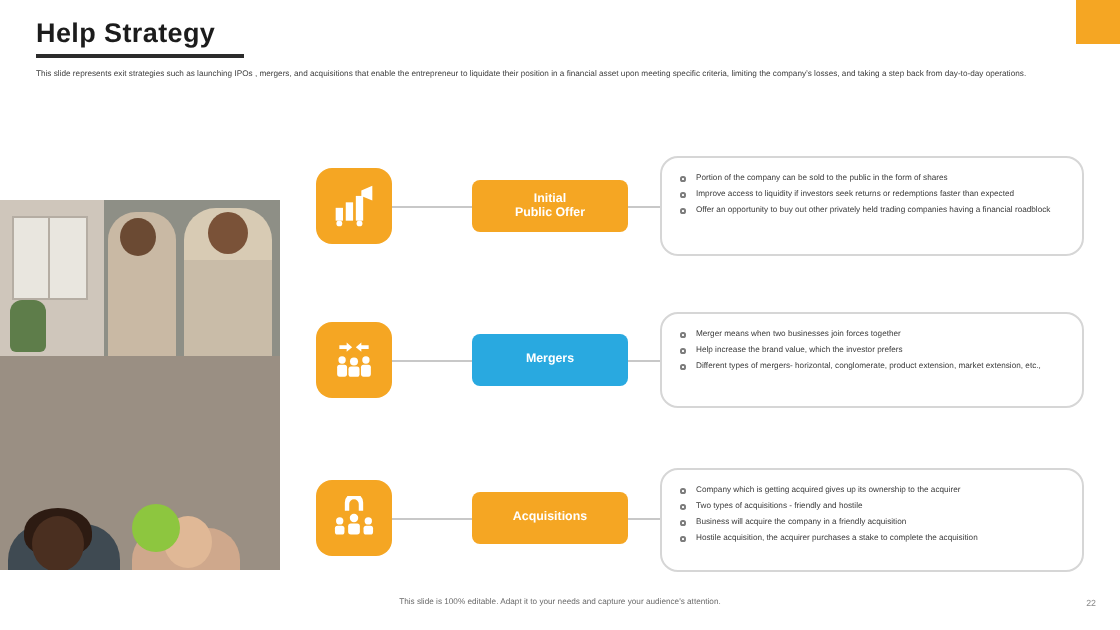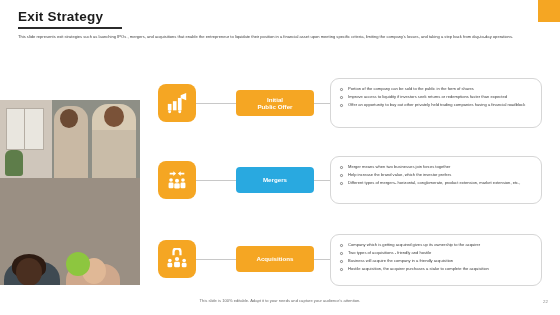--- a/index.html
+++ b/index.html
@@ -94,21 +94,21 @@
   }
   svg{display:block;}
 </style>
 </head>
 <body>
 
 <div class="slide">
 
   <div class="corner-tab"></div>
 
-  <div class="title">Exit Strategy</div>
+  <div class="title">Help Strategy</div>
   <div class="title-rule"></div>
   <div class="subtitle">This slide represents exit strategies such as launching IPOs , mergers, and acquisitions that enable the entrepreneur to liquidate their position in a financial asset upon meeting specific criteria, limiting the company’s losses, and taking a step back from day-to-day operations.</div>
 
   <div class="photo">
     <div class="ph-top">
       <div class="ph-wall"></div>
       <div class="ph-win"></div>
       <div class="ph-plant"></div>
       <div class="ph-person-a"></div>
       <div class="ph-head-a"></div>

